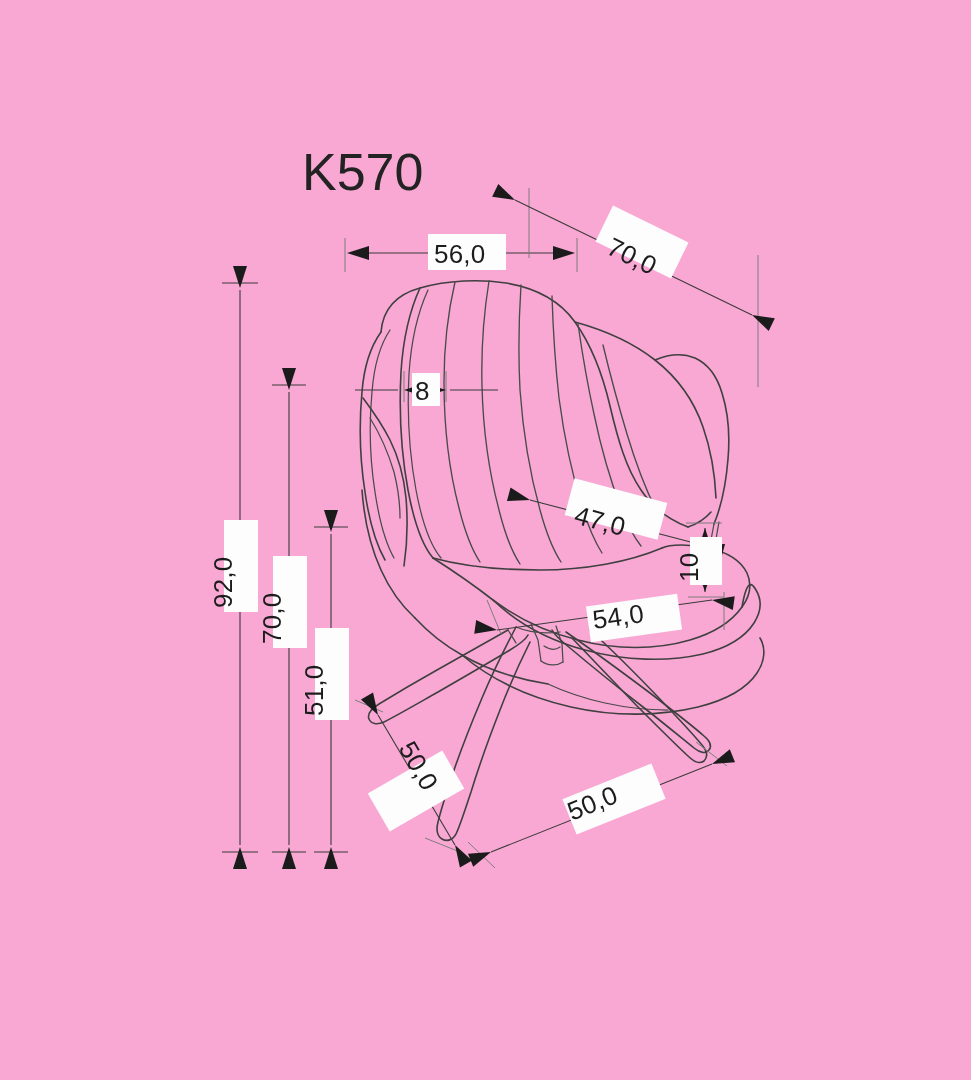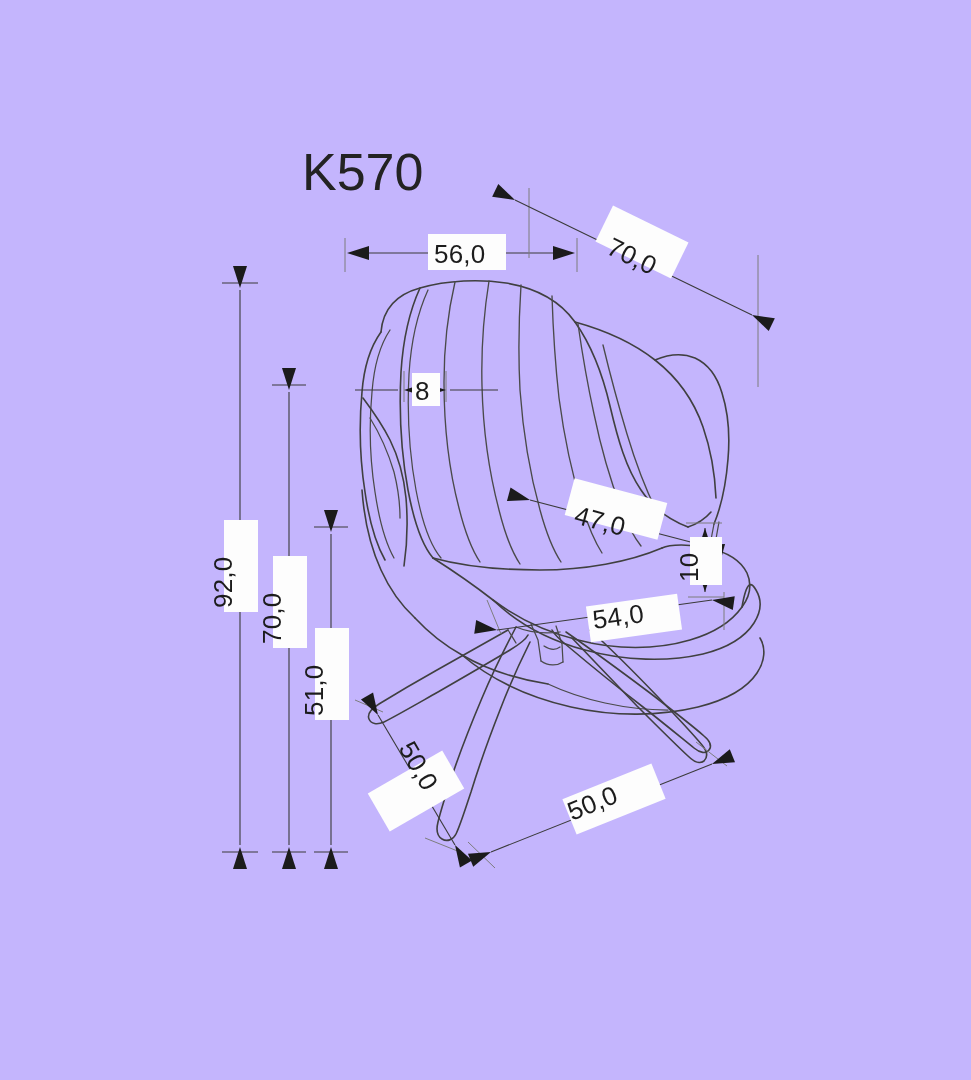--- a/index.html
+++ b/index.html
@@ -13,21 +13,21 @@
     height: 1080px;
     position: relative;
     overflow: hidden;
     font-family: "Liberation Sans", sans-serif;
   }
   #sheet {
     position: absolute;
     left: 0; top: 0;
     width: 971px;
     height: 1080px;
-    background: #c4b5fd;
+    background: #f9a8d4;
   }
   svg.drawing {
     position: absolute;
     left: 0; top: 0;
     width: 971px;
     height: 1080px;
     display: block;
   }
   .ol { fill: none; stroke: #404040; stroke-width: 1.6; stroke-linejoin: round; stroke-linecap: round; }
   .ol-thin { fill: none; stroke: #4a4a4a; stroke-width: 1.25; stroke-linejoin: round; stroke-linecap: round; }

